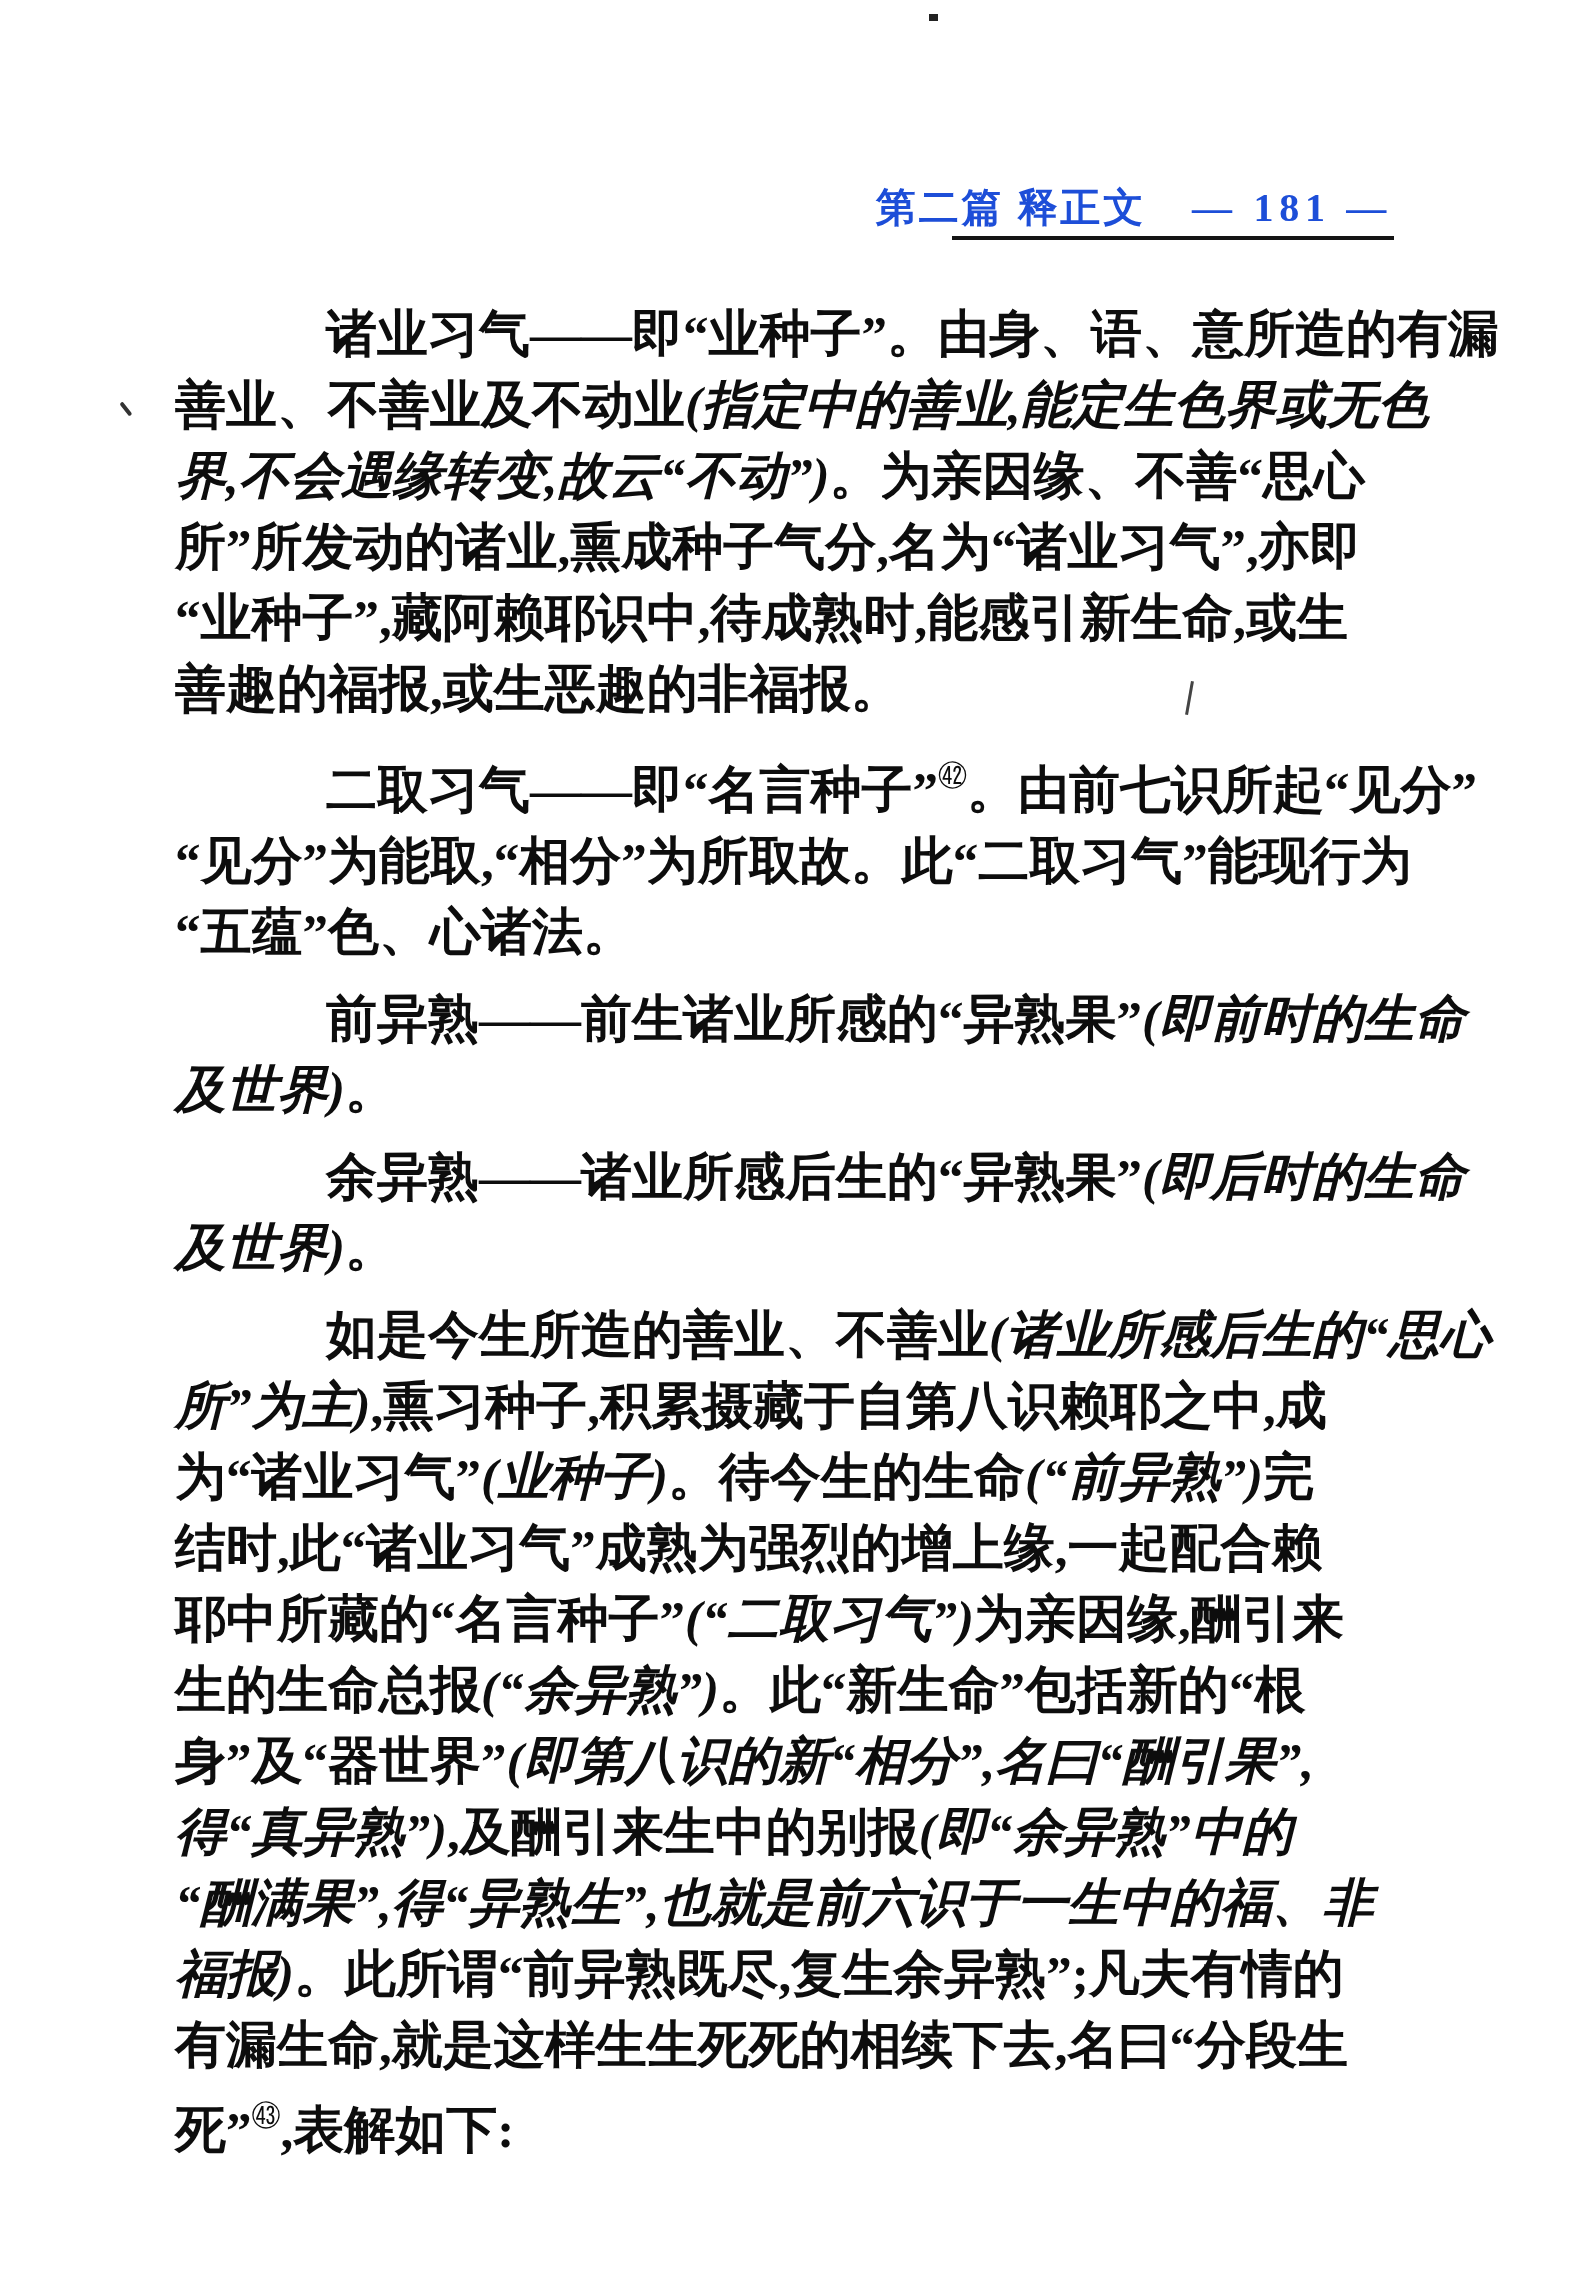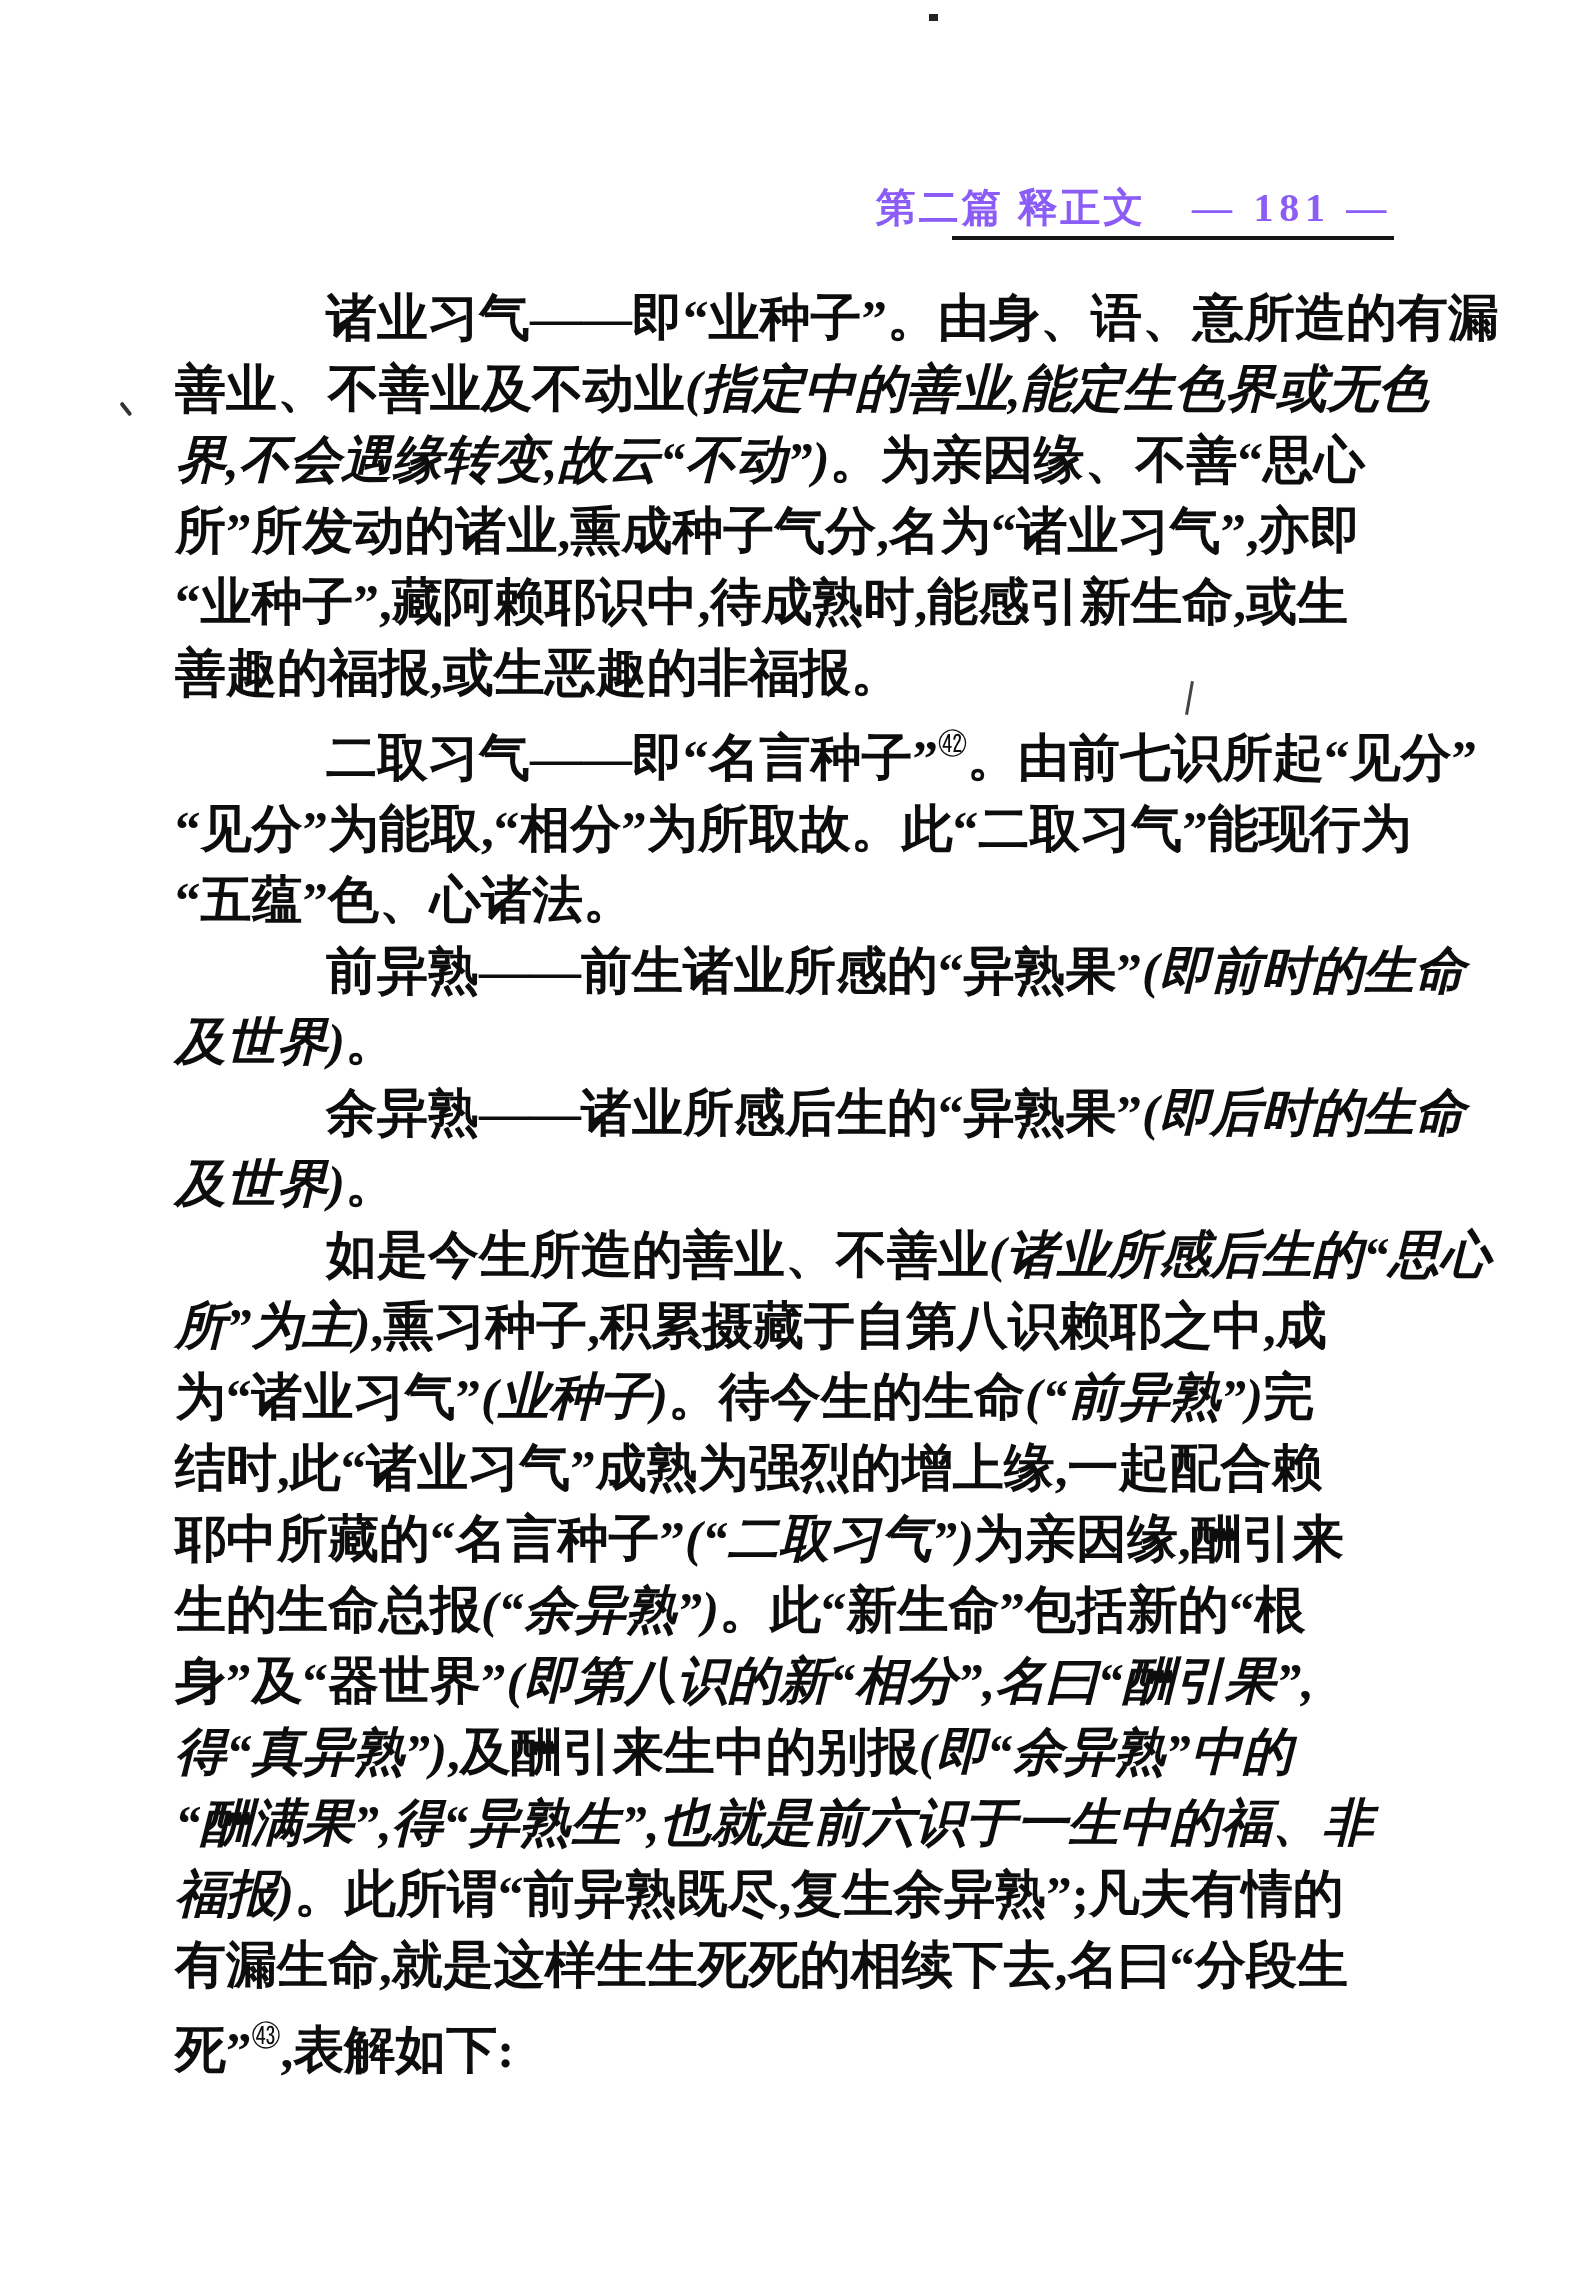--- a/index.html
+++ b/index.html
@@ -15,21 +15,21 @@
 
   
   .page-header {
     position: absolute;
     top: 180px;
     right: 199px;
     font-size: 40px;
     font-weight: 700;
     letter-spacing: 2.9px;
     white-space: nowrap;
-    color: #8b5cf6;
+    color: #1d4ed8;
   }
   .page-header .pageno {
     margin-left: 46px;
     letter-spacing: 5.7px;
   }
   .header-rule {
     position: absolute;
     top: 236px;
     left: 952px;
     width: 442px;
@@ -41,21 +41,21 @@
   .text-body {
     position: absolute;
     left: 175px;
     top: 283px;
     width: 1281px;
     font-size: 51px;
     line-height: 71px;
     letter-spacing: 0;
   }
   .line { white-space: nowrap; }
-  .line.indent { padding-left: 151px; }
+  .line.indent { padding-left: 151px; margin-top: 16px; }
 
   .seg-main  { font-weight: 700; }
   .seg-annot { font-weight: 700; font-style: italic; }
   .seg-sup   {
     font-weight: 400;
     font-size: 29px;
     vertical-align: 21px;
     letter-spacing: 0;
   }
 

